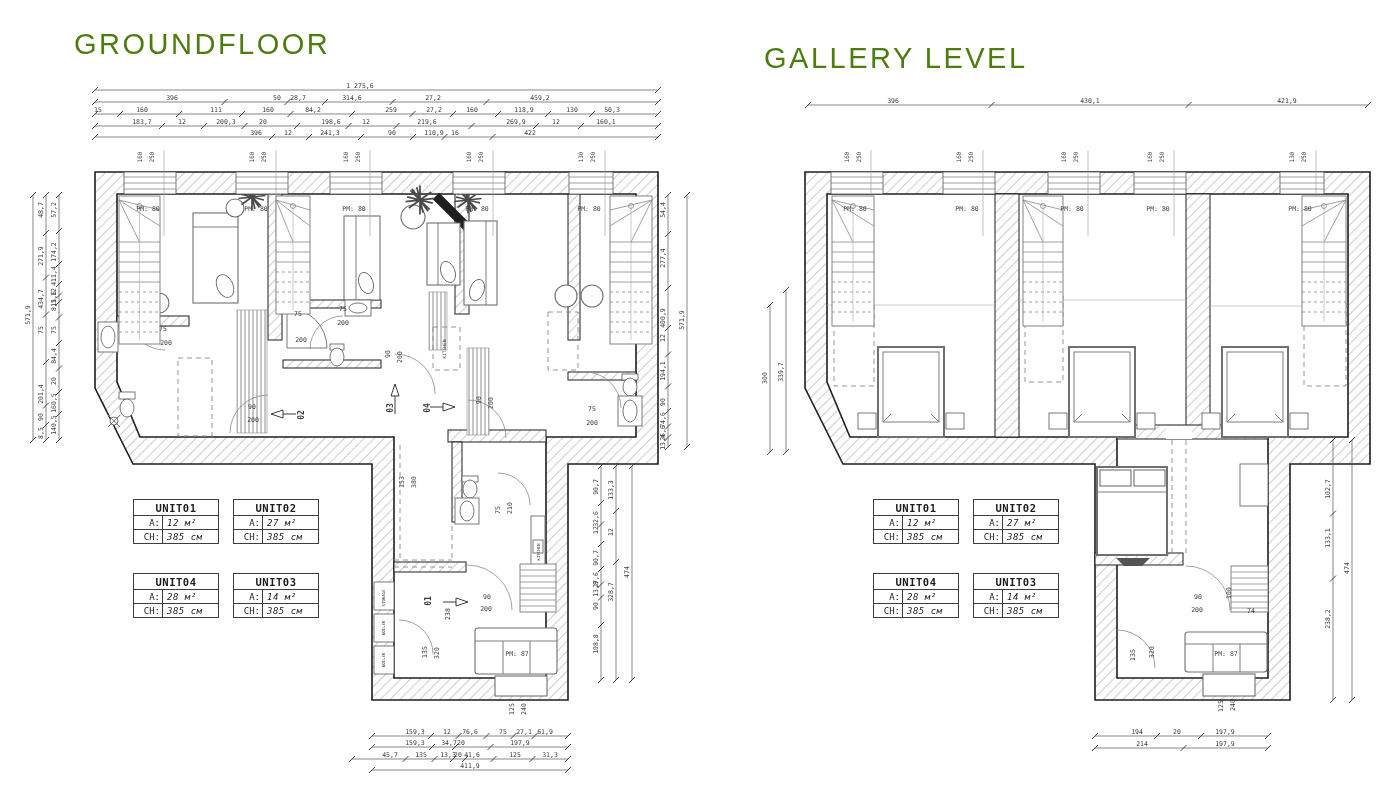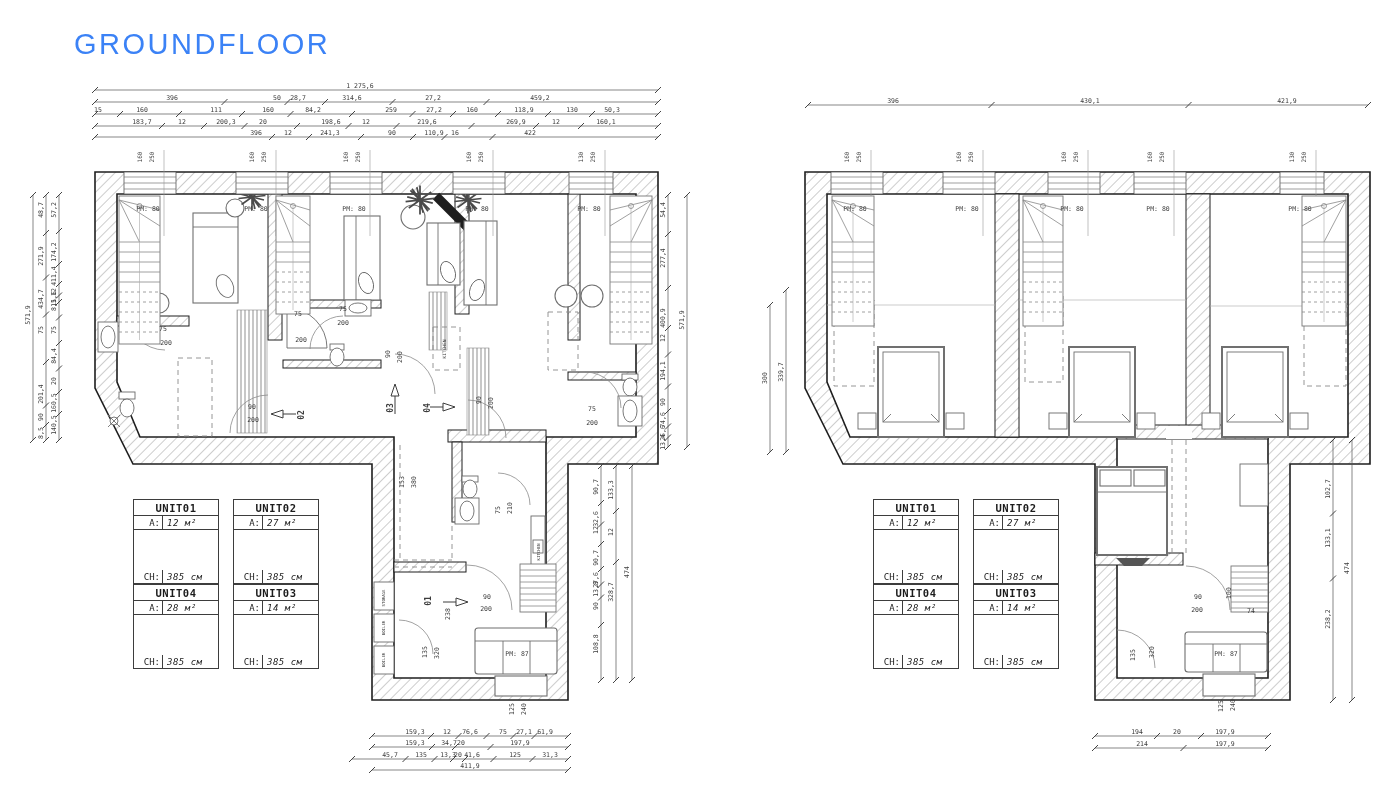--- a/index.html
+++ b/index.html
@@ -1,46 +1,47 @@
 <!DOCTYPE html>
 <html><head>
 <meta charset="utf-8">
 <style>
   html,body{margin:0;padding:0;background:#fff;}
   .page{position:relative;width:1391px;height:807px;background:#fff;overflow:hidden;
         font-family:"Liberation Sans",sans-serif;}
-  .plan-title{position:absolute;font-size:29px;color:#3b82f6;letter-spacing:2.5px;white-space:nowrap;}
+  .plan-title{position:absolute;font-size:29px;color:#4d7c0f;letter-spacing:2.5px;white-space:nowrap;}
   #plan-svg{position:absolute;left:0;top:0;}
   .wall{fill:url(#hatch);stroke:#1f1f1f;stroke-width:1.6;}
   .floor{fill:#fff;stroke:#1f1f1f;stroke-width:1.6;}
   .wall2{fill:url(#hatch);stroke:#1f1f1f;stroke-width:1;}
   .stripe{fill:url(#stripes);stroke:#888;stroke-width:.6;}
   .furn{fill:#fff;stroke:#6f6f6f;stroke-width:1.1;}
   .furn-l{fill:none;stroke:#6f6f6f;stroke-width:.9;}
   .fix{fill:#fff;stroke:#6a6a6a;stroke-width:.9;}
   .door{fill:none;stroke:#8a8a8a;stroke-width:.8;}
   .dash{fill:none;stroke:#8a8a8a;stroke-width:.9;stroke-dasharray:5 4;}
   .tri{fill:none;stroke:#3c3c3c;stroke-width:1;}
   .thin{stroke:#b5b5b5;stroke-width:.7;}
-  .unit-tables{position:absolute;display:grid;grid-template-columns:86px 86px;gap:0 14px;}
+  .unit-tables{position:absolute;display:grid;grid-template-columns:86px 86px;gap:29px 14px;}
   .ut{border:1.3px solid #3d3d3d;background:#fff;color:#1c1c1c;
       font-family:"DejaVu Sans Mono",monospace;}
   .ut-h{border-bottom:1.3px solid #3d3d3d;text-align:center;font-weight:bold;
         font-size:10.5px;padding:2px 0 1px 0;letter-spacing:.5px;}
   .ut-r{display:flex;font-size:9px;border-bottom:1.3px solid #3d3d3d;align-items:center;}
-  .ut-r:last-child{border-bottom:none;margin-top:40px;}
+  .ut-r:last-child{border-bottom:none;}
   .ut-l{width:26px;text-align:right;border-right:1.3px solid #3d3d3d;padding:1.5px 2px 1.5px 0;}
   .ut-v{padding:1.5px 0 1.5px 4px;letter-spacing:.5px;white-space:nowrap;font-style:italic;}
 </style>
 </head>
 <body>
 
 <div class="page">
 
   <div class="plan-title" style="left:74px;top:28px">GROUNDFLOOR</div>
+  <div class="plan-title" style="left:764px;top:42px">GALLERY LEVEL</div>
 
   <svg id="plan-svg" width="1391" height="807" viewBox="0 0 1391 807">
     <defs>
       <pattern id="hatch" width="7" height="7" patternUnits="userSpaceOnUse" patternTransform="rotate(45)">
         <rect width="7" height="7" fill="#fff"></rect>
         <line x1="0" y1="0" x2="0" y2="7" stroke="#9c9c9c" stroke-width="1"></line>
       </pattern>
       <pattern id="stripes" width="4" height="4" patternUnits="userSpaceOnUse">
         <rect width="4" height="4" fill="#fff"></rect>
         <line x1="1" y1="0" x2="1" y2="4" stroke="#909090" stroke-width="1"></line>

